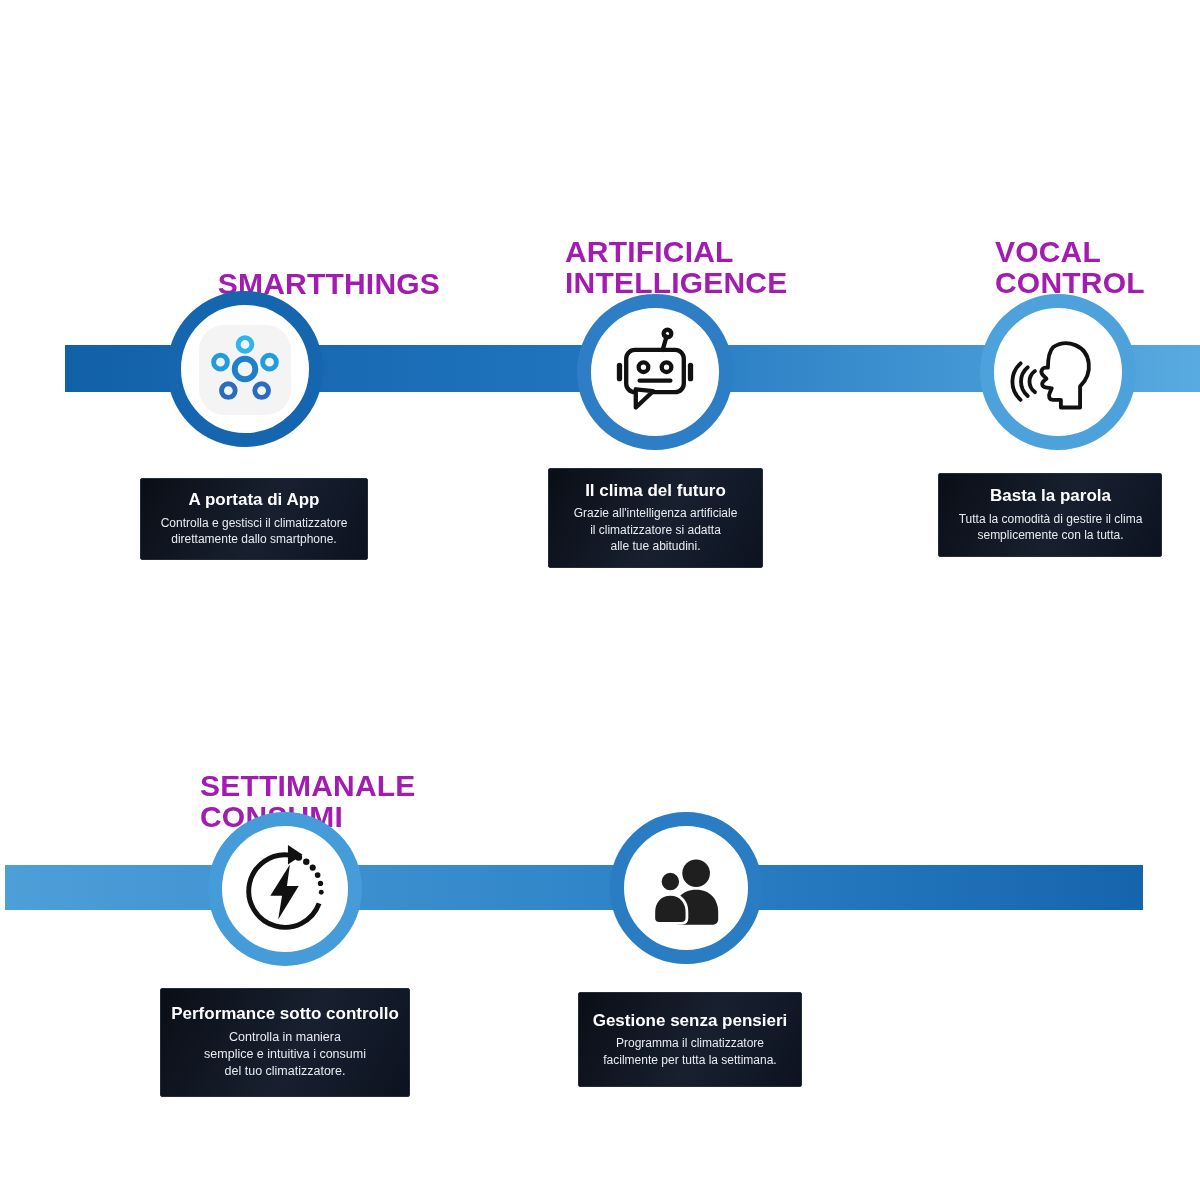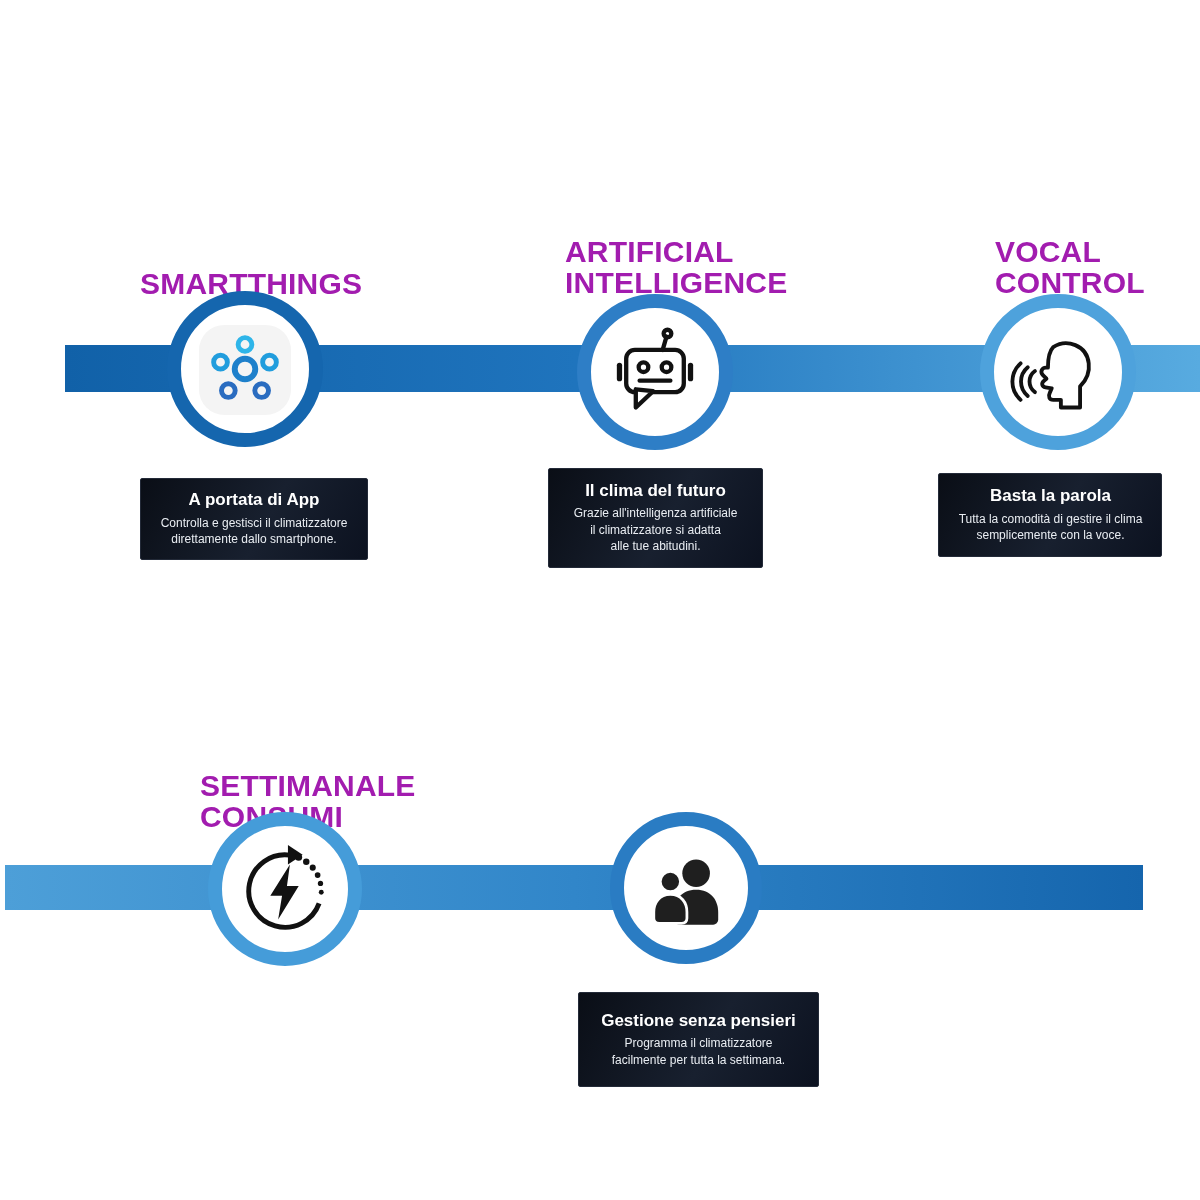--- a/index.html
+++ b/index.html
@@ -16,39 +16,39 @@
     display:flex;align-items:center;justify-content:center;box-sizing:border-box;}
   .node svg{display:block;}
   .n1{left:167px;top:291px;width:156px;height:156px;border:14px solid #1566ae;}
   .n2{left:577px;top:294px;width:156px;height:156px;border:14px solid #2e7ec6;}
   .n3{left:980px;top:294px;width:156px;height:156px;border:14px solid #4ea2dc;}
   .n4{left:208px;top:812px;width:154px;height:154px;border:14px solid #459cd9;}
   .n5{left:610px;top:812px;width:152px;height:152px;border:14px solid #2a7cc3;}
 
   .sec-title{position:absolute;color:#a21caf;font-weight:bold;font-size:30px;
     line-height:1.04;letter-spacing:.2px;white-space:pre-line;margin-top:44px;}
-  .t1{left:140px;top:224px;width:300px;}
+  .t1{left:140px;top:224px;width:300px;text-align:right;}
   .t2{left:565px;top:192px;width:300px;}
   .t3{left:995px;top:192px;width:220px;}
   .t4{left:200px;top:726px;width:320px;}
   .t5{left:612px;top:726px;width:340px;}
 
   .card{position:absolute;box-sizing:border-box;color:#ffffff;text-align:center;
     background:linear-gradient(118deg,#0a0e16 0%,#18202f 55%,#0c1220 100%);
     border:1px solid #232a38;border-radius:2px;
     display:flex;flex-direction:column;align-items:center;justify-content:center;
     padding:7px 8px;}
   .card .card-heading{font-weight:bold;font-size:17px;line-height:1.2;margin:0 0 4px 0;}
   .card .card-body{font-size:12px;line-height:1.38;margin:0;white-space:pre-line;color:#e9edf2;}
   .b1{left:140px;top:478px;width:228px;min-height:82px;}
   .b2{left:548px;top:468px;width:215px;min-height:100px;}
   .b3{left:938px;top:473px;width:224px;min-height:84px;padding-left:9px;}
   .b4{left:160px;top:988px;width:250px;min-height:109px;}
   .b4 .card-body{font-size:12.5px;}
-  .b5{left:578px;top:992px;width:241px;min-height:95px;}
+  .b5{left:578px;top:992px;width:224px;min-height:95px;}
 </style>
 </head>
 <body>
 
 <div id="stage">
 
   <div class="bar bar-top"></div>
   <div class="bar bar-bottom"></div>
 
   <div class="sec-title t1">SMARTTHINGS</div>
@@ -136,23 +136,29 @@
 
   <div class="card b1">
     <div class="card-heading">A portata di App</div>
     <div class="card-body">Controlla e gestisci il climatizzatore
 direttamente dallo smartphone.</div>
   </div>
 
   <div class="card b3">
     <div class="card-heading">Basta la parola</div>
     <div class="card-body">Tutta la comodità di gestire il clima
-semplicemente con la voce.</div>
+semplicemente con la tutta.</div>
   </div>
 
+  <div class="card b4">
+    <div class="card-heading">Performance sotto controllo</div>
+    <div class="card-body">Controlla in maniera
+semplice e intuitiva i consumi
+del tuo climatizzatore.</div>
+  </div>
 
   <div class="card b5">
     <div class="card-heading">Gestione senza pensieri</div>
     <div class="card-body">Programma il climatizzatore
 facilmente per tutta la settimana.</div>
   </div>
 
 </div>
 
 </body></html>

